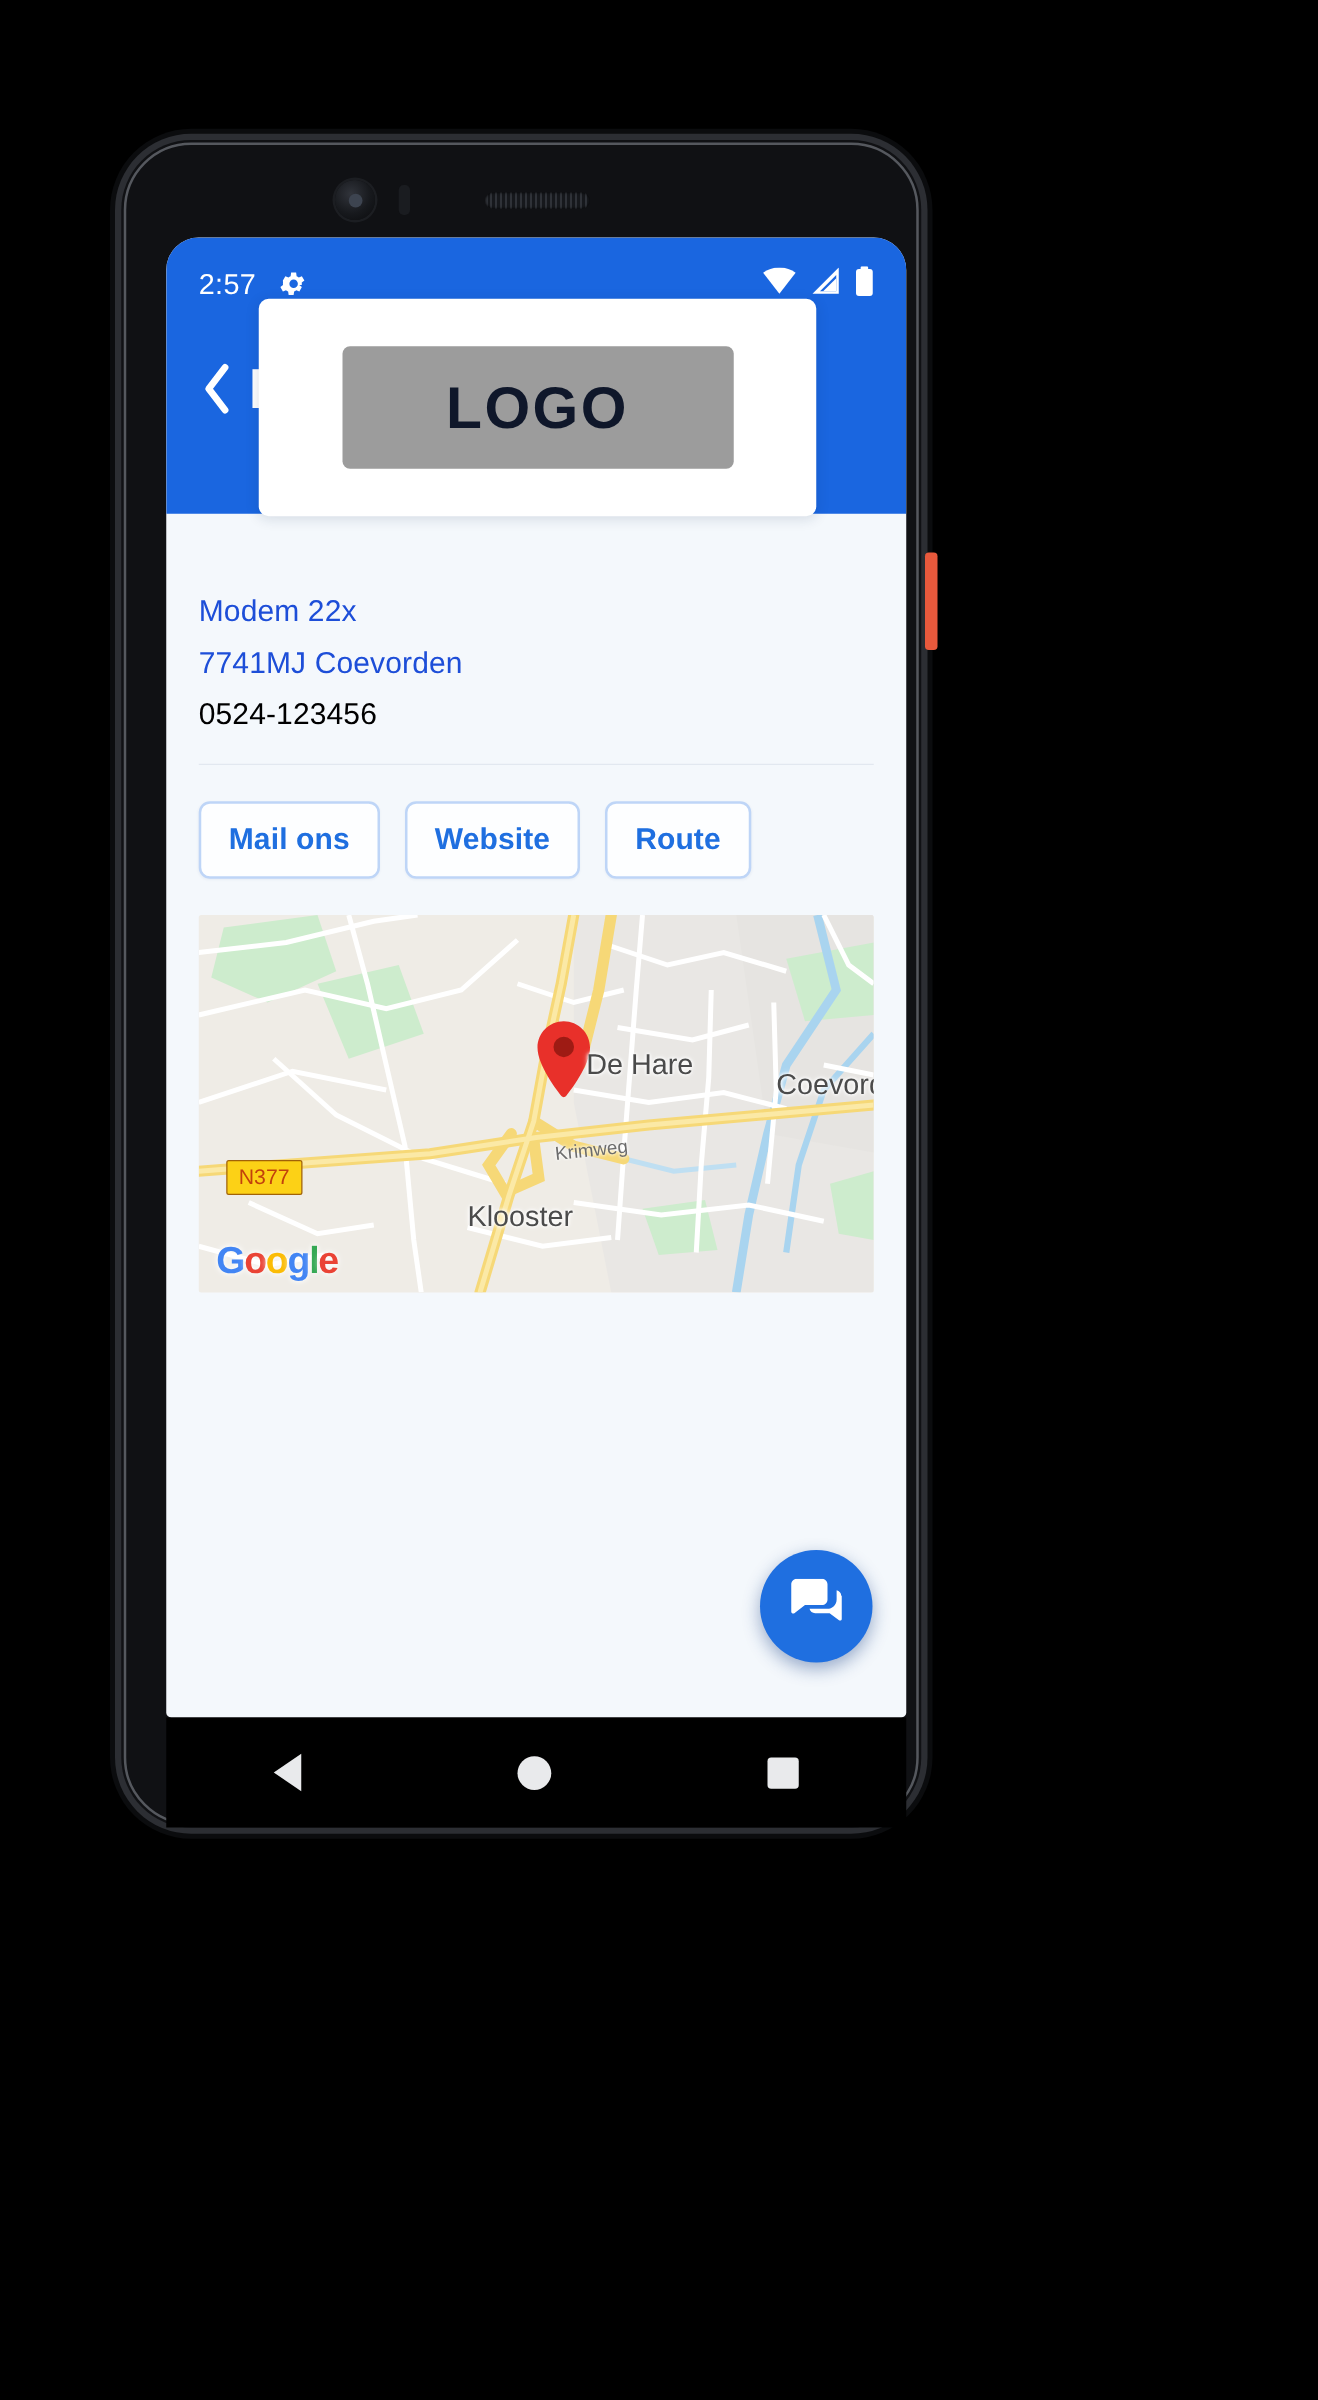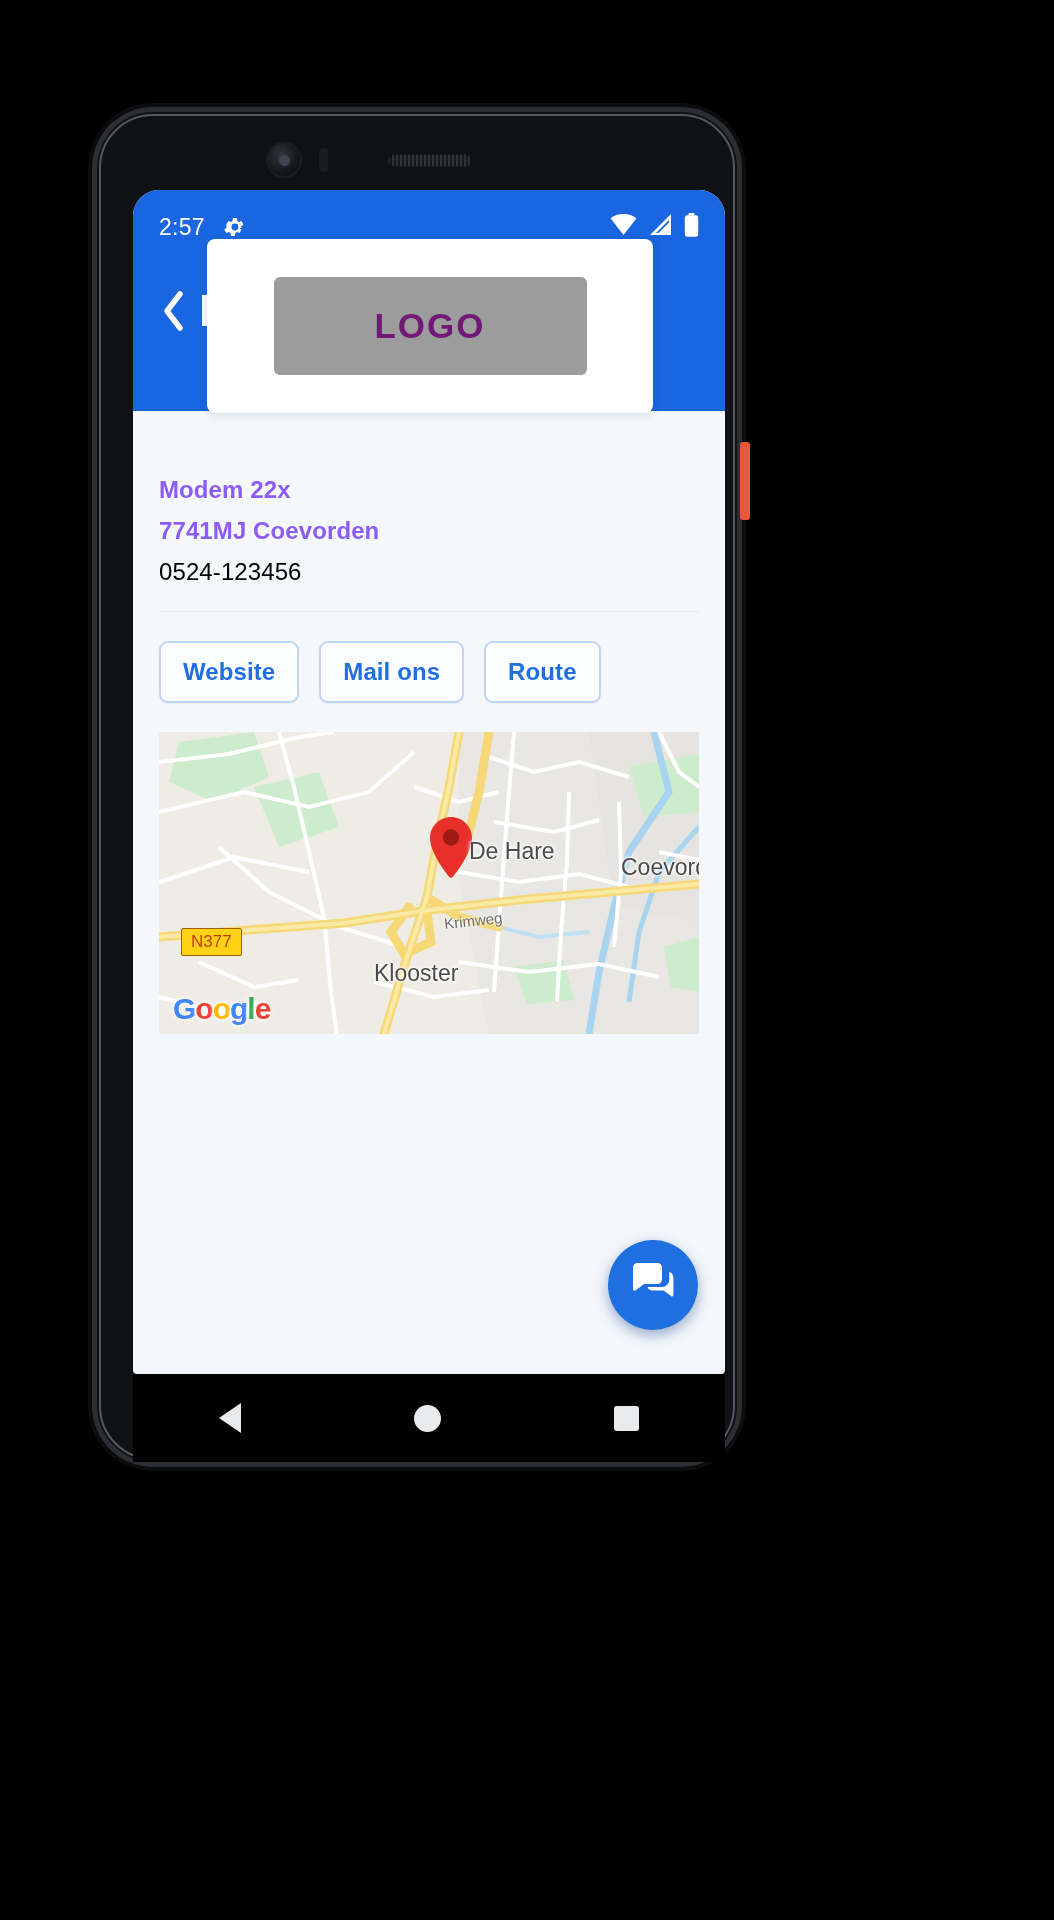--- a/index.html
+++ b/index.html
@@ -95,31 +95,31 @@
     background:#fff;
     border-radius:8px;
     box-shadow:0 2px 10px rgba(20,40,80,.14);
     display:flex; align-items:center; justify-content:center;
   }
   .logo-box{
     width:313px; height:98px; background:#9c9c9c; border-radius:6px;
     display:flex; align-items:center; justify-content:center;
   }
   .logo-text{
-    color:#701a75; font-size:35px; font-weight:bold; letter-spacing:2px;text-align:right;
+    color:#0f172a; font-size:47px; font-weight:bold; letter-spacing:2px;text-align:right;
   }
 
   
   .content{ padding:52px 26px 0 26px; }
 
   .adv-name{
     font-size:24px; font-weight:bold; color:#1f2d4d; letter-spacing:.1px;
   }
   .adv-line{
-    font-size:24px; color:#8b5cf6; margin-top:13px; letter-spacing:.1px;font-weight:bold;
+    font-size:24px; color:#1d4ed8; margin-top:13px; letter-spacing:.1px;
   }
   .adv-phone{
     font-size:24px; color:#000000; margin-top:13px; letter-spacing:.1px;
   }
   .divider{
     height:1px; background:#e2e8f0; margin:25px 0 0 0;
   }
 
   .btn-row{ display:flex; gap:20px; margin-top:29px; }
   .pill-btn{
@@ -265,22 +265,22 @@
     </div>
 
     <div class="content">
       <div class="adv-line">Modem 22x</div>
       <div class="adv-line">7741MJ Coevorden</div>
       <div class="adv-phone">0524-123456</div>
 
       <div class="divider"></div>
 
       <div class="btn-row">
+        <div class="pill-btn">Mail ons</div>
         <div class="pill-btn">Website</div>
-        <div class="pill-btn">Mail ons</div>
         <div class="pill-btn">Route</div>
       </div>
 
       <div class="map">
         <svg viewBox="0 0 540 302" preserveAspectRatio="none">
 
           <path d="M300 0 L540 0 L540 302 L330 302 L300 150 Z" fill="#e9e7e4"></path>
           <path d="M430 0 L540 0 L540 190 L455 175 Z" fill="#e6e4e1"></path>
 
           <path d="M20 10 L95 0 L110 45 L55 70 L10 50 Z" fill="#cdeccd"></path>

